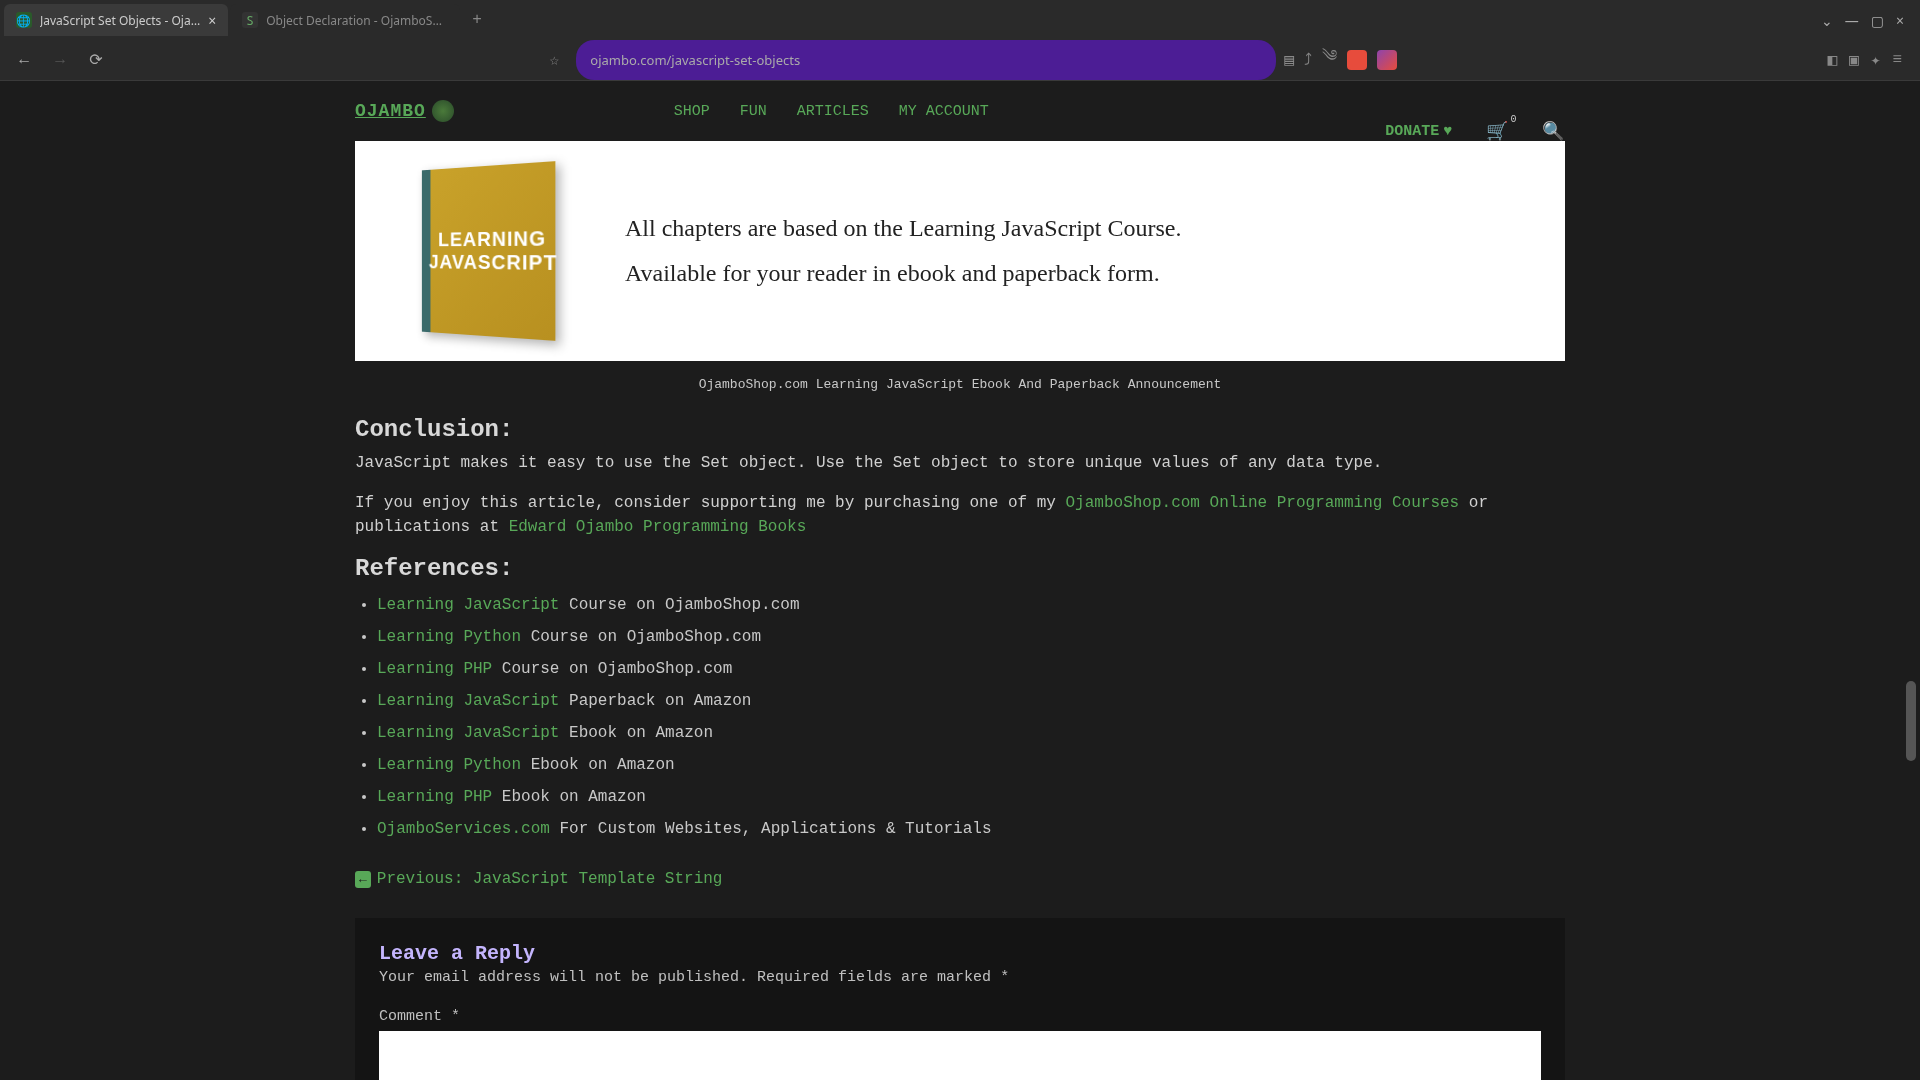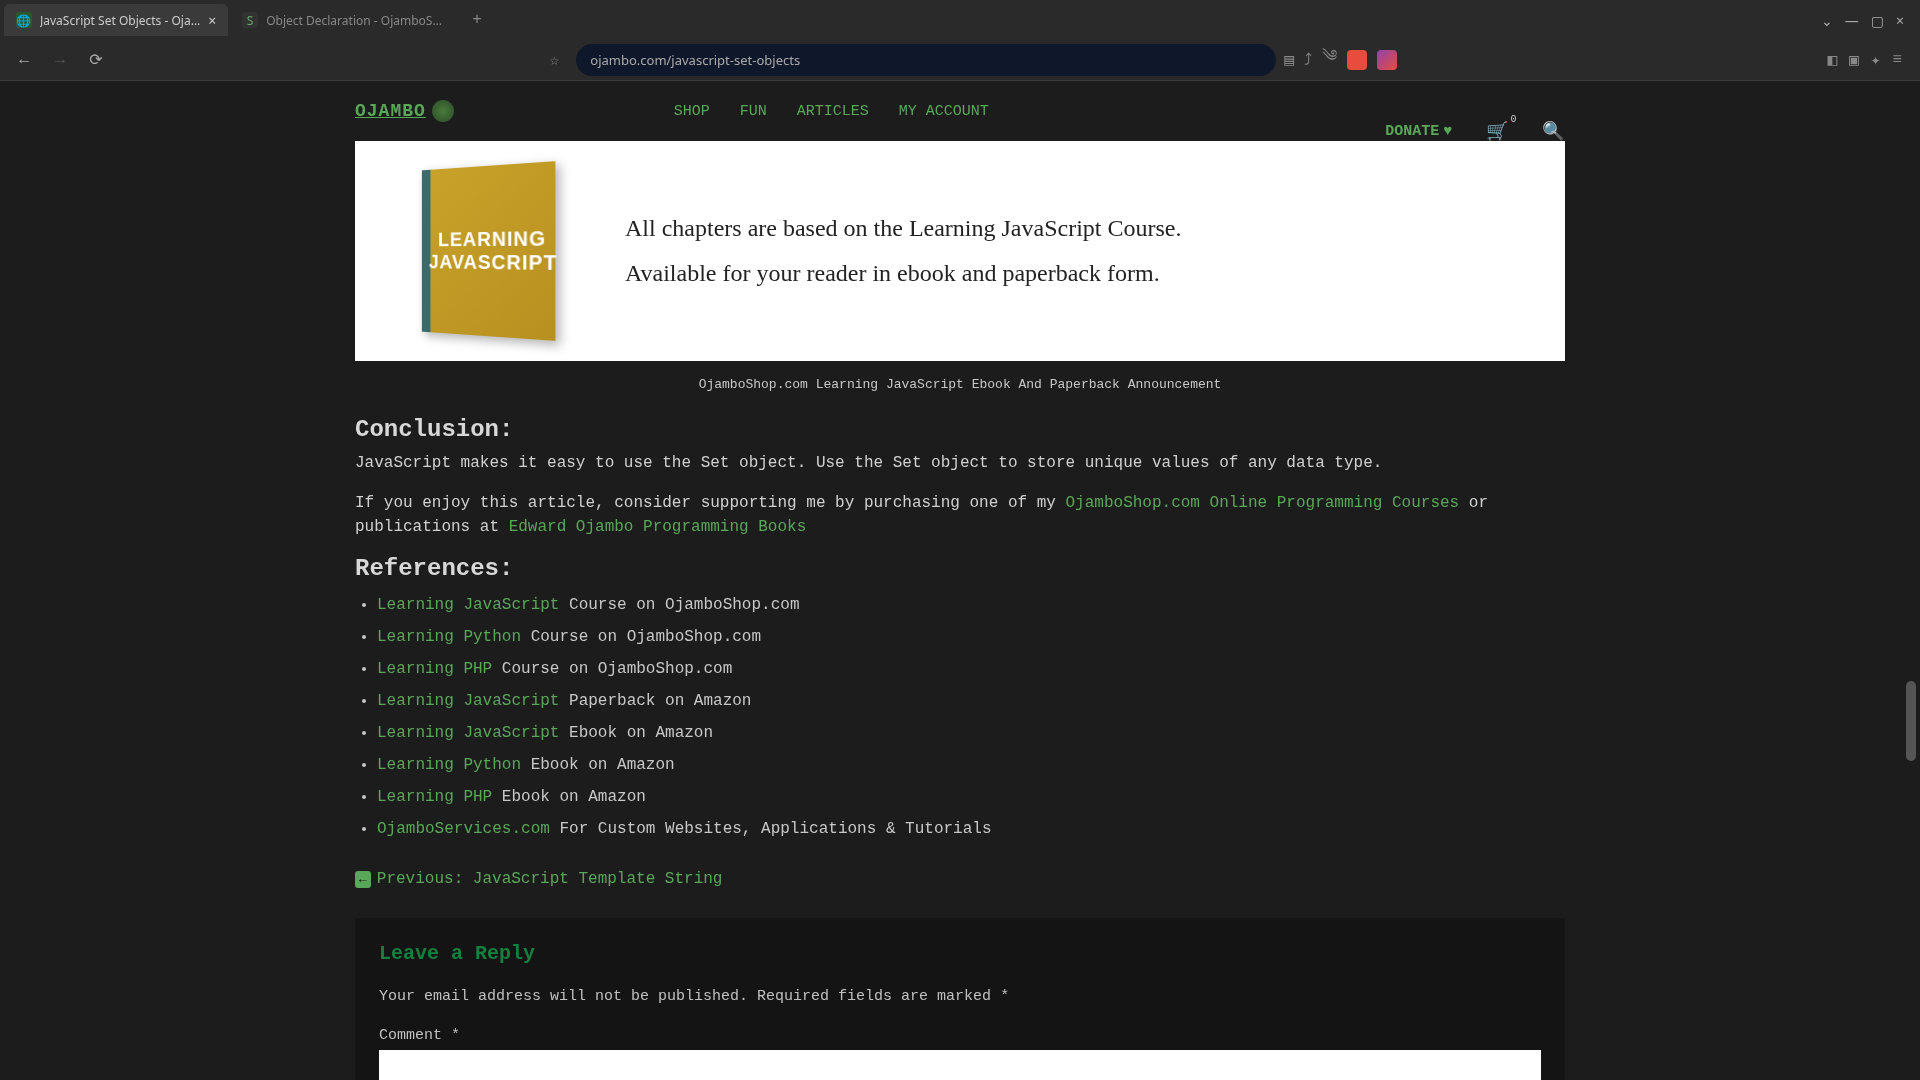--- a/index.html
+++ b/index.html
@@ -50,23 +50,23 @@
   height: 40px;
   padding: 0 10px;
   gap: 8px;
 }
 .nav-btn { width: 28px; height: 28px; display: flex; align-items: center; justify-content: center; color: #aaa; cursor: pointer; border-radius: 4px; }
 .nav-btn.disabled { color: #555; }
 .bookmark-btn { width: 28px; height: 28px; display:flex; align-items:center; justify-content:center; margin-left: auto; color:#888; cursor:pointer;}
 .url-bar {
   flex: 1;
   max-width: 700px;
-  background: #0f172a;
+  background: #4c1d95;
   border-radius: 18px;
-  height: 32px;
+  height: 40px;
   display: flex;
   align-items: center;
   padding: 0 14px;
   color: #aaa;
   font-size: 13px;
   font-family: system-ui, sans-serif;
 }
 .toolbar-icons { display: flex; gap: 10px; align-items: center; color: #888; }
 .toolbar-icons span { cursor: pointer; }
 .ext-icon { width:20px; height:20px; background:#e74c3c; border-radius:4px; display:inline-block; }
@@ -159,21 +159,21 @@
 ul.refs li { font-size: 16px; margin: 14px 0; color:#c8c8c8;}
 
 .prev-link { display: inline-flex; align-items: center; gap: 6px; color: #58a858; font-size: 16px; margin: 18px 0; cursor:pointer;}
 .prev-icon { background:#58a858; color:#1c1c1c; padding:1px 4px; border-radius:3px; font-size:13px;}
 
 .reply-box {
   background: #141414;
   padding: 24px;
   margin-top: 12px;
 }
-.reply-title { font-size: 20px; font-weight: bold; margin-bottom: 23px; color:#15803d;}
+.reply-title { font-size: 20px; font-weight: bold; margin-bottom: 4px; color:#c4b5fd;}
 .reply-note { font-size: 15px; margin-bottom: 22px; color:#c0c0c0;}
 .field-label { font-size: 15px; margin-bottom: 6px; display:block; color:#c0c0c0;}
 .comment-area { width: 100%; height: 60px; background: #fff; border: none; }
 
 
 .scrollbar { position:absolute; right:2px; top:0; width:14px; height:100%; }
 .scrollthumb { position:absolute; right:2px; top:60%; width:10px; height:80px; background:#555; border-radius:5px;}
 </style>
 </head>
 <body>

